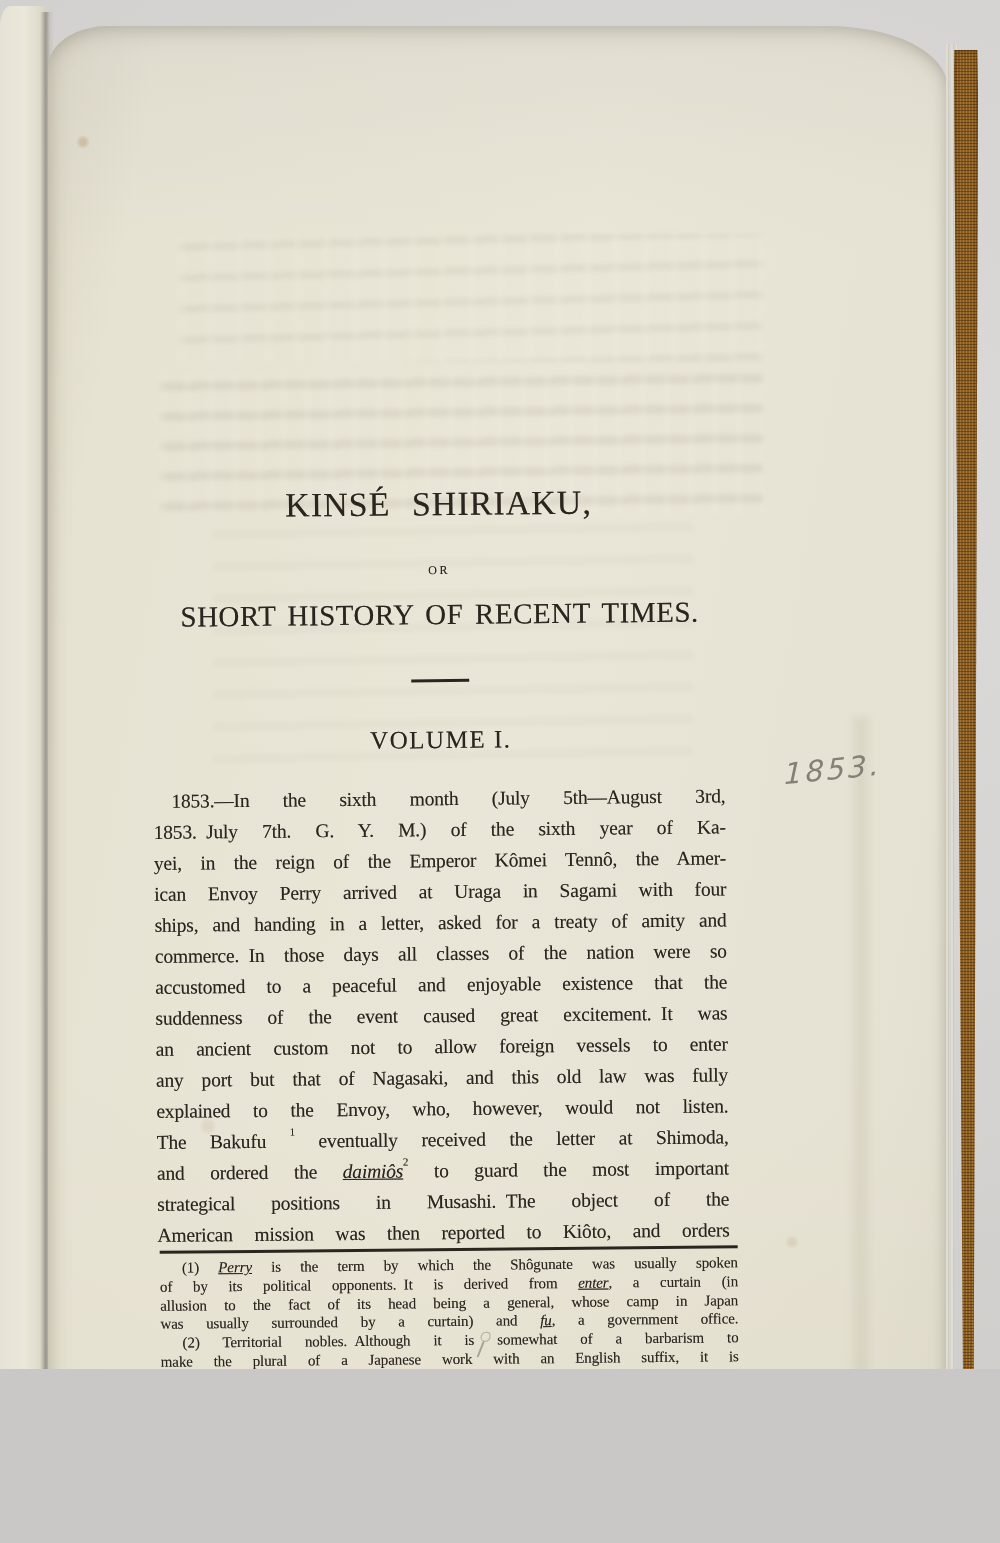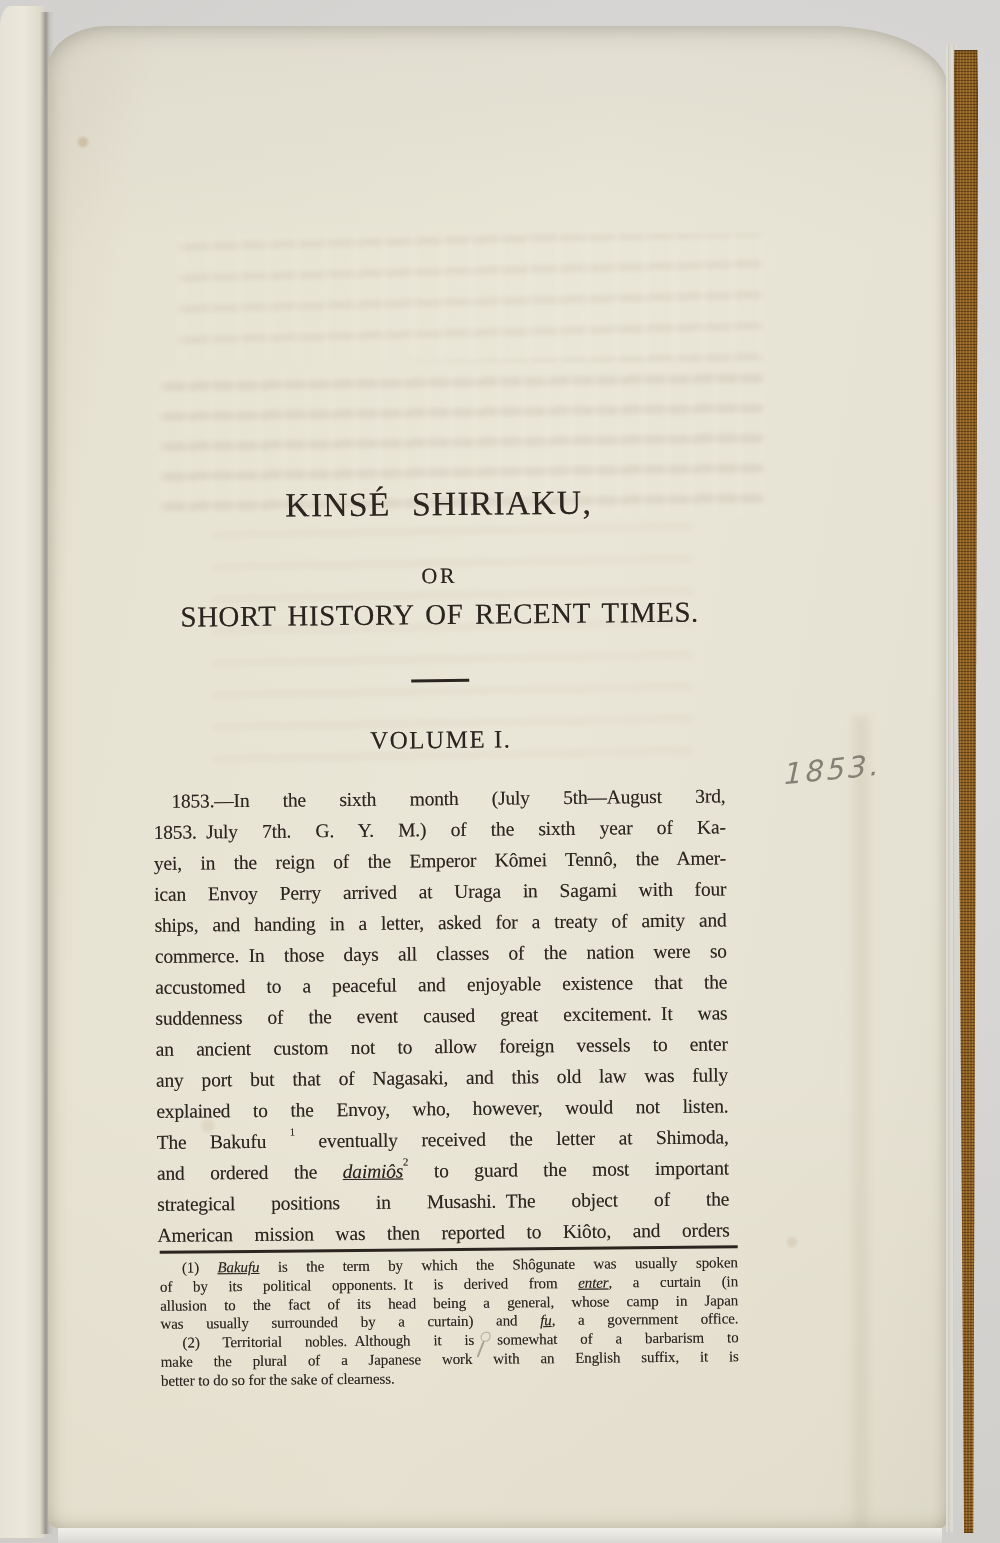--- a/index.html
+++ b/index.html
@@ -1,17 +1,17 @@
 <!DOCTYPE html>
 <html style="--photo-background: #d6d5d3; --page-paper: #e8e4d4; --ink: #2b2520; --cover-cloth: #8a5c20; --pencil: #77736a;"><head>
 <meta charset="utf-8">
 <style>
   html,body{margin:0;padding:0;background:#c9c8c6;}
   #canvas{
-    position:relative;width:1000px;height:1543px;overflow:hidden;
+    position:relative;width:1000px;height:1369px;overflow:hidden;
     background:radial-gradient(ellipse 130% 75% at 68% 38%, #dcdbd9 0%, var(--photo-background,#d6d5d3) 48%, #cdccc9 100%);
     font-family:"Liberation Serif", serif;
   }
   
   .left-page{
     position:absolute;left:0;top:6px;width:44px;height:1532px;
     background:linear-gradient(90deg,#e6e3d6 0%,#ebe8db 55%,#dbd7c7 100%);
     border-top-left-radius:10px 22px;
   }
   .fold-shadow{
@@ -83,21 +83,21 @@
   }
   
   .content{
     position:absolute;inset:0;z-index:3;
     transform:rotate(-0.55deg);transform-origin:45% 42%;
     color:var(--ink,#2b2520);
     text-shadow:0 0 .6px rgba(43,37,32,.5);
   }
   .center-line{position:absolute;left:392px;transform:translateX(-50%);white-space:nowrap;text-align:center;}
   .main-title{top:459px;font-size:34px;letter-spacing:1px;word-spacing:12px;}
-  .title-connector{top:537px;font-size:22px;letter-spacing:2.5px;}
+  .title-connector{top:537px;font-size:12px;letter-spacing:2.5px;}
   .subtitle{top:572px;font-size:29px;letter-spacing:.5px;word-spacing:4px;}
   .title-rule{position:absolute;left:363px;top:653px;width:58px;height:3px;background:var(--ink,#2b2520);}
   .volume-heading{top:700px;font-size:25px;letter-spacing:1.5px;}
   .body-block{position:absolute;left:104px;top:757px;width:572px;font-size:19.5px;letter-spacing:-.2px;}
   .tline{height:31px;line-height:31px;text-align:justify;text-align-last:justify;white-space:normal;}
   .tline.first{text-indent:18px;}
   .footnote-rule{position:absolute;left:106px;top:1222px;width:578px;height:2.5px;background:var(--ink,#2b2520);}
   .footnote-block{position:absolute;left:106px;top:1230px;width:578px;font-size:15px;letter-spacing:-.1px;}
   .fline{height:18.8px;line-height:18.8px;text-align:justify;text-align-last:justify;}
   .fline.findent{text-indent:22px;}
@@ -148,21 +148,21 @@
           <div class="tline">any port but that of Nagasaki, and this old law was fully</div>
           <div class="tline">explained to the Envoy, who, however, would not listen.</div>
           <div class="tline">The Bakufu <sup>1</sup> eventually received the letter at Shimoda,</div>
           <div class="tline">and ordered the <i>daimiôs</i><sup>2</sup> to guard the most important</div>
           <div class="tline">strategical positions in Musashi. The object of the</div>
           <div class="tline">American mission was then reported to Kiôto, and orders</div>
         </div>
 
       <div class="footnote-rule"></div>
       <div class="footnote-block">
-          <div class="fline findent">(1) <i>Bakufu</i> is the term by which the Shôgunate was usually spoken</div>
+          <div class="fline findent">(1) <i>Perry</i> is the term by which the Shôgunate was usually spoken</div>
           <div class="fline">of by its political opponents. It is derived from <i>enter</i>, a curtain (in</div>
           <div class="fline">allusion to the fact of its head being a general, whose camp in Japan</div>
           <div class="fline">was usually surrounded by a curtain) and <i>fu</i>, a government office.</div>
           <div class="fline findent">(2) Territorial nobles. Although it is somewhat of a barbarism to</div>
           <div class="fline">make the plural of a Japanese work with an English suffix, it is</div>
           <div class="fline last">better to do so for the sake of clearness.</div>
         </div>
 
       <div class="margin-annotation">1853.</div>
       <div class="pencil-mark">

